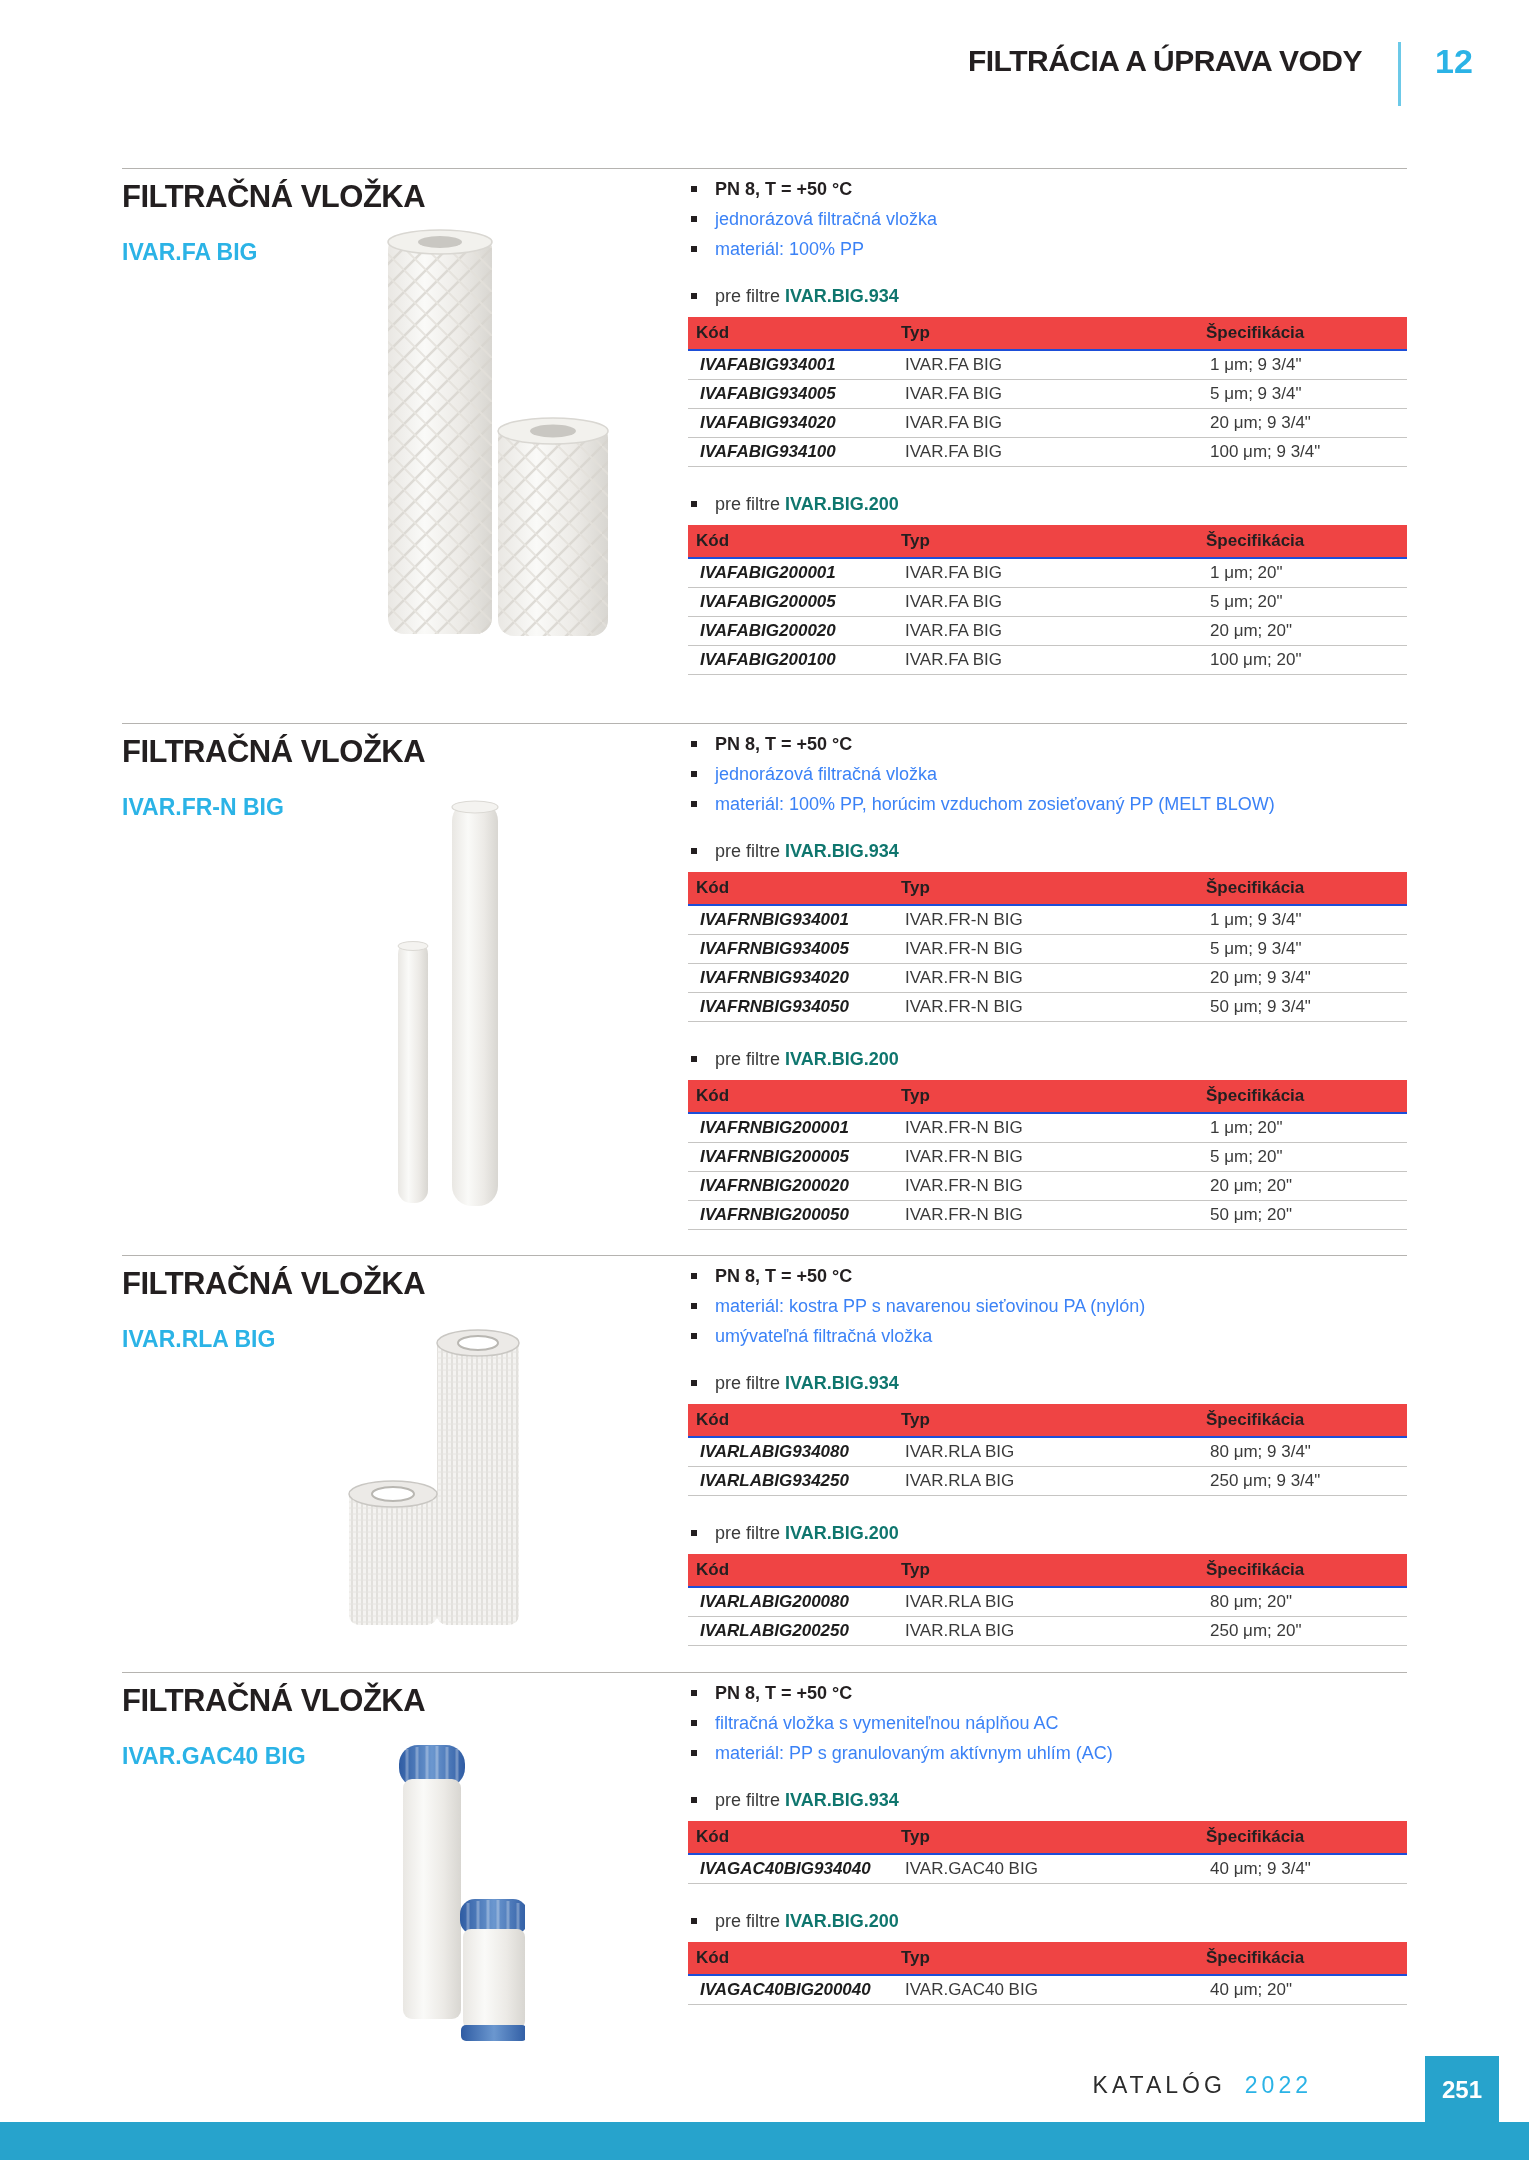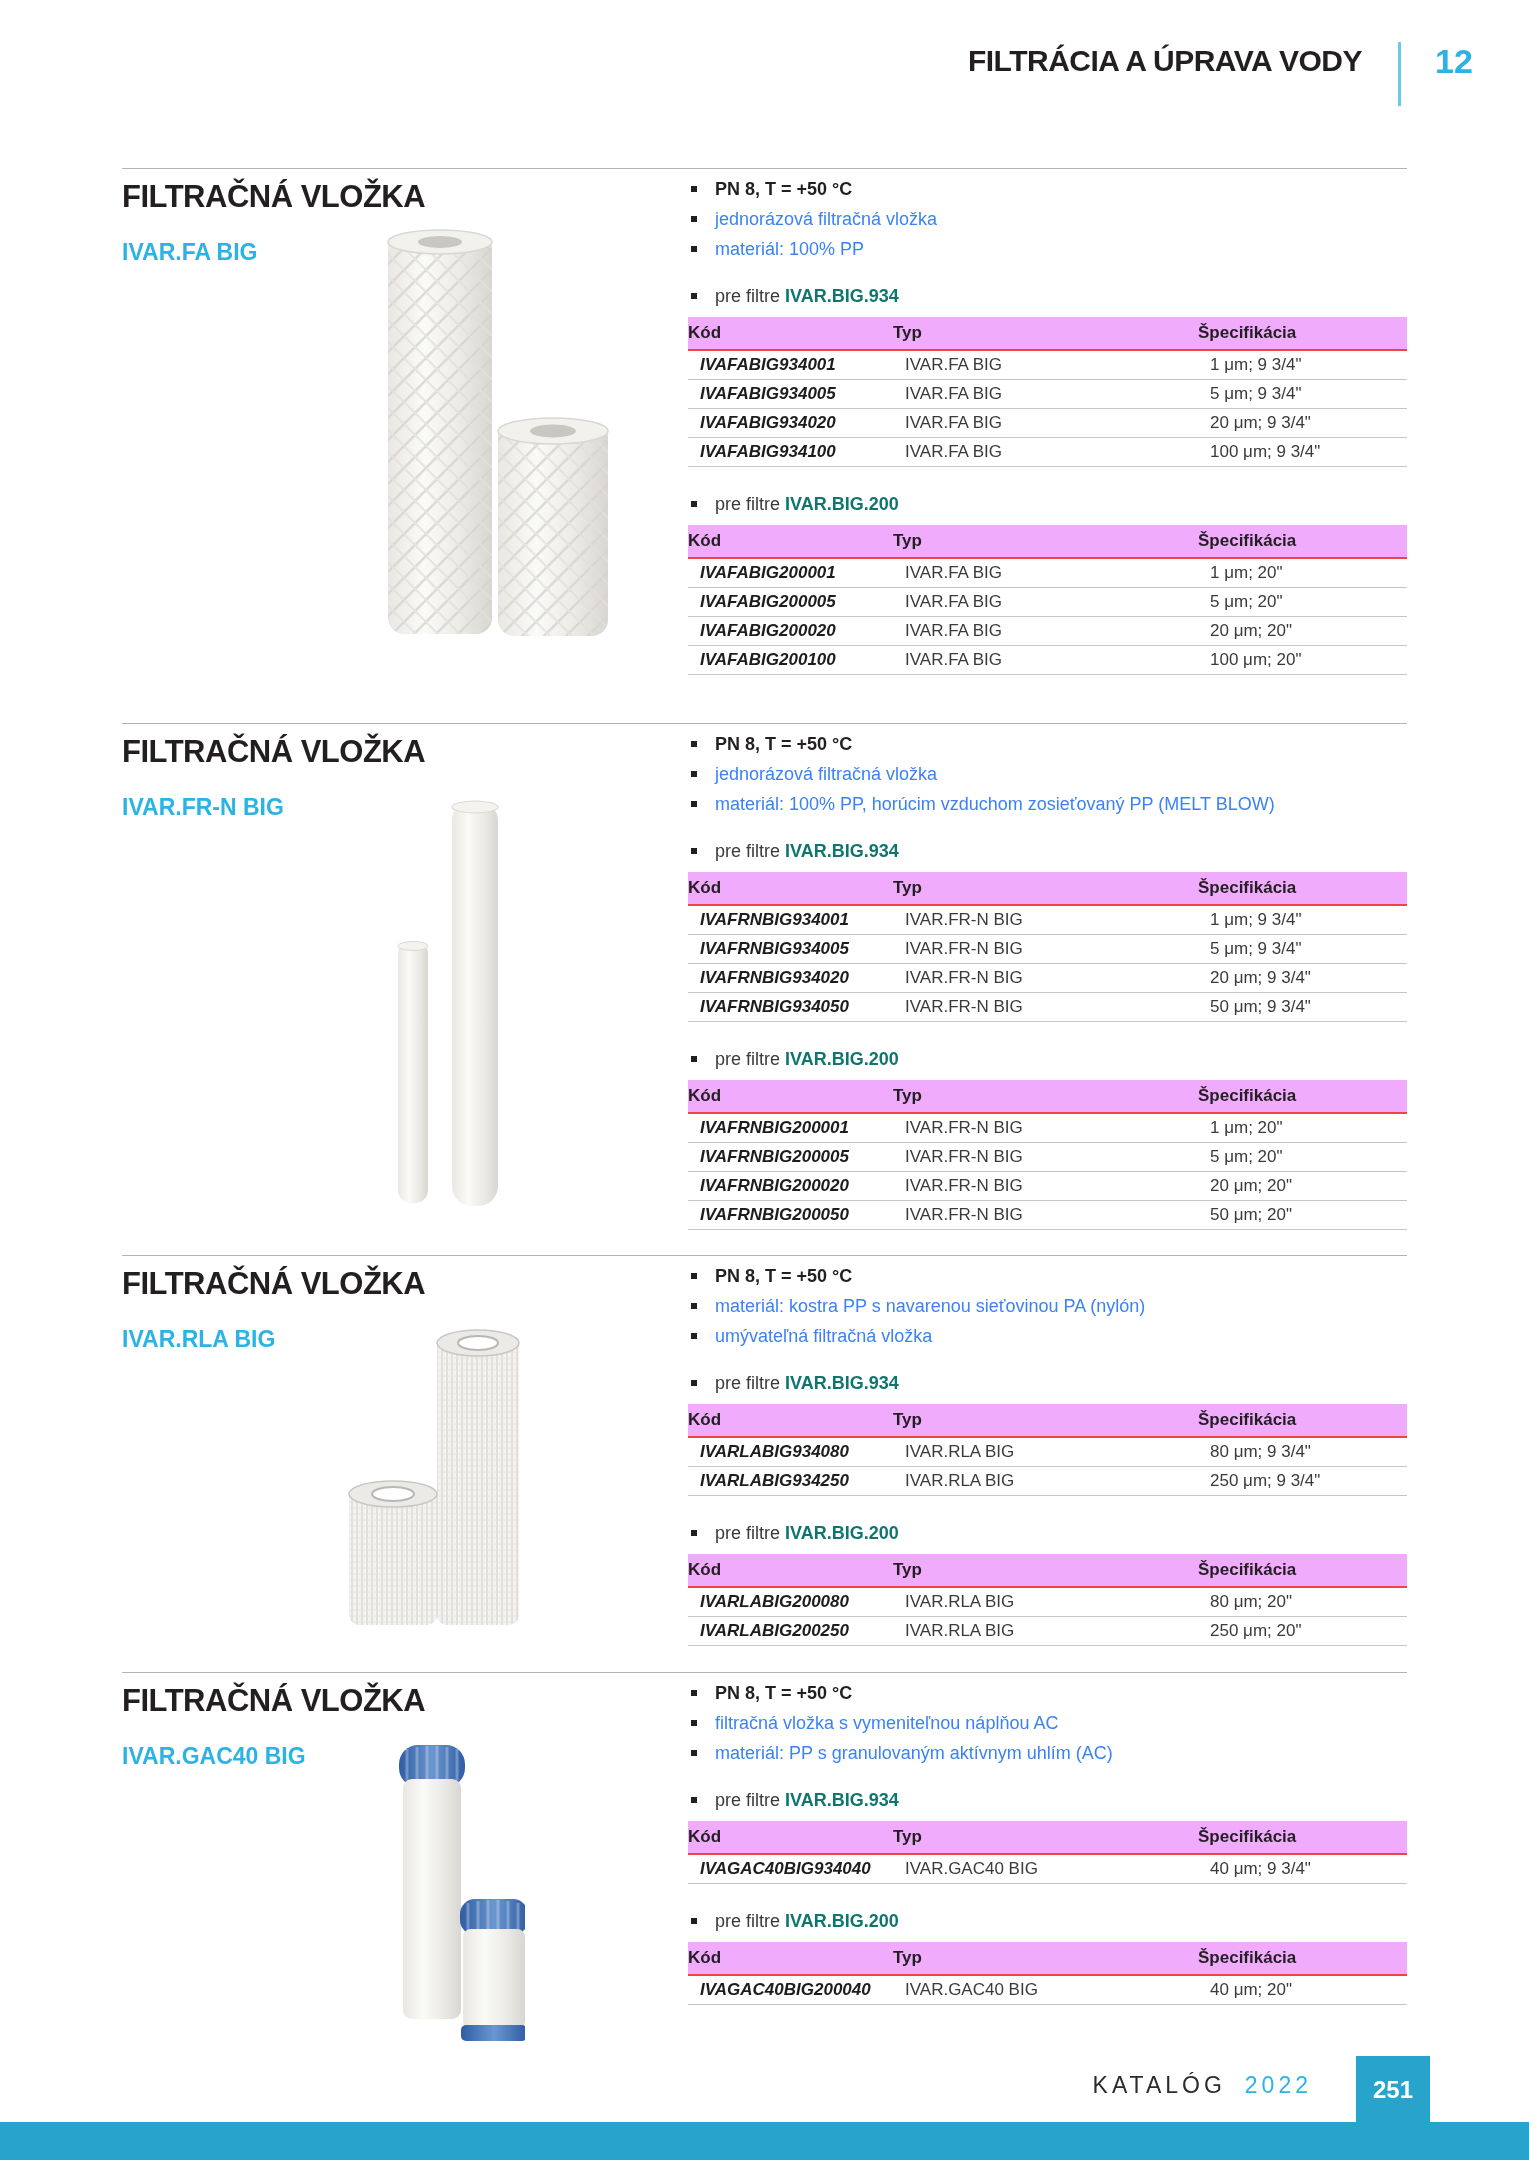--- a/index.html
+++ b/index.html
@@ -61,37 +61,37 @@
   }
   .pre-filter::before{
     content:"";position:absolute;left:3px;top:7px;width:6px;height:6px;
     background:#231f20;
   }
   .pre-filter b{color:#0f766e;}
   table.spec-table{width:100%;border-collapse:collapse;table-layout:fixed;}
   .spec-table col.c1{width:205px;}
   .spec-table col.c2{width:305px;}
   .spec-table th{
-    background:#f0abfc;text-align:left;font-size:17px;color:#231f20;
-    padding:6px 0 6px 0;border-bottom:2px solid #ef4444;
+    background:#ef4444;text-align:left;font-size:17px;color:#231f20;
+    padding:6px 0 6px 8px;border-bottom:2px solid #1d4ed8;
   }
   .spec-table td{
     font-size:17px;color:#3a3a3a;padding:4px 0 4px 12px;
     border-bottom:1px solid #c6c5c3;height:28px;
   }
   .spec-table td.code{font-weight:bold;color:#1d1d1d;font-style:italic;}
   .product-image{position:absolute;}
   
   .footer-catalog{
     position:absolute;left:0;top:2072px;width:1312px;text-align:right;
     font-size:23px;letter-spacing:4px;color:#2b2b2b;
   }
   .footer-catalog .year{color:var(--accent);margin-left:19px;}
   .footer-pagebox{
-    position:absolute;left:1356px;top:2056px;width:74px;height:68px;
+    position:absolute;left:1425px;top:2056px;width:74px;height:68px;
     background:var(--footer-teal);color:#ffffff;font-size:24px;font-weight:bold;
     display:flex;align-items:center;justify-content:center;
   }
   .footer-bar{
     position:absolute;left:0;top:2122px;width:1529px;height:38px;
     background:var(--footer-teal);
   }
 </style>
 </head>
 <body>

